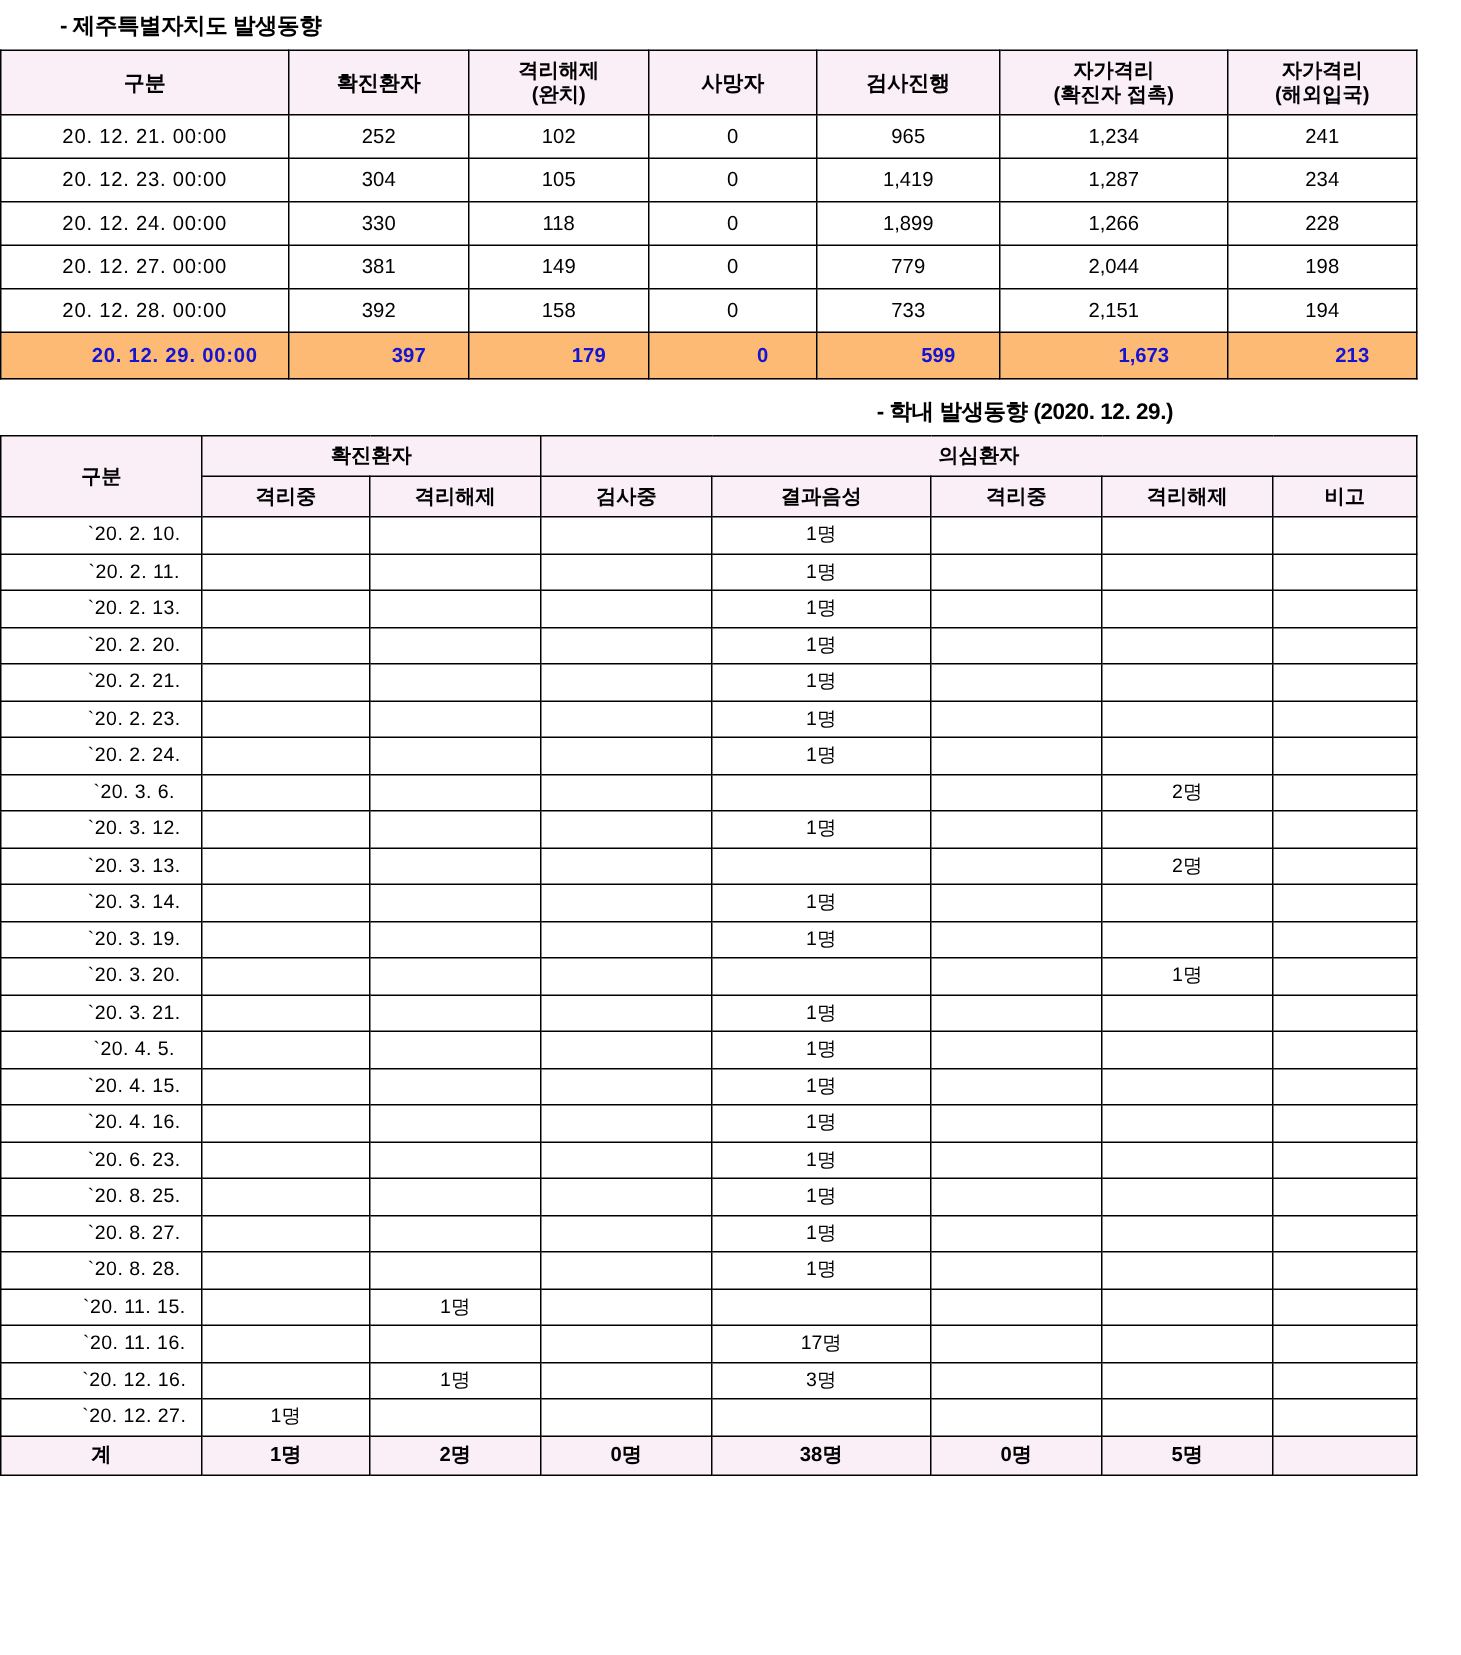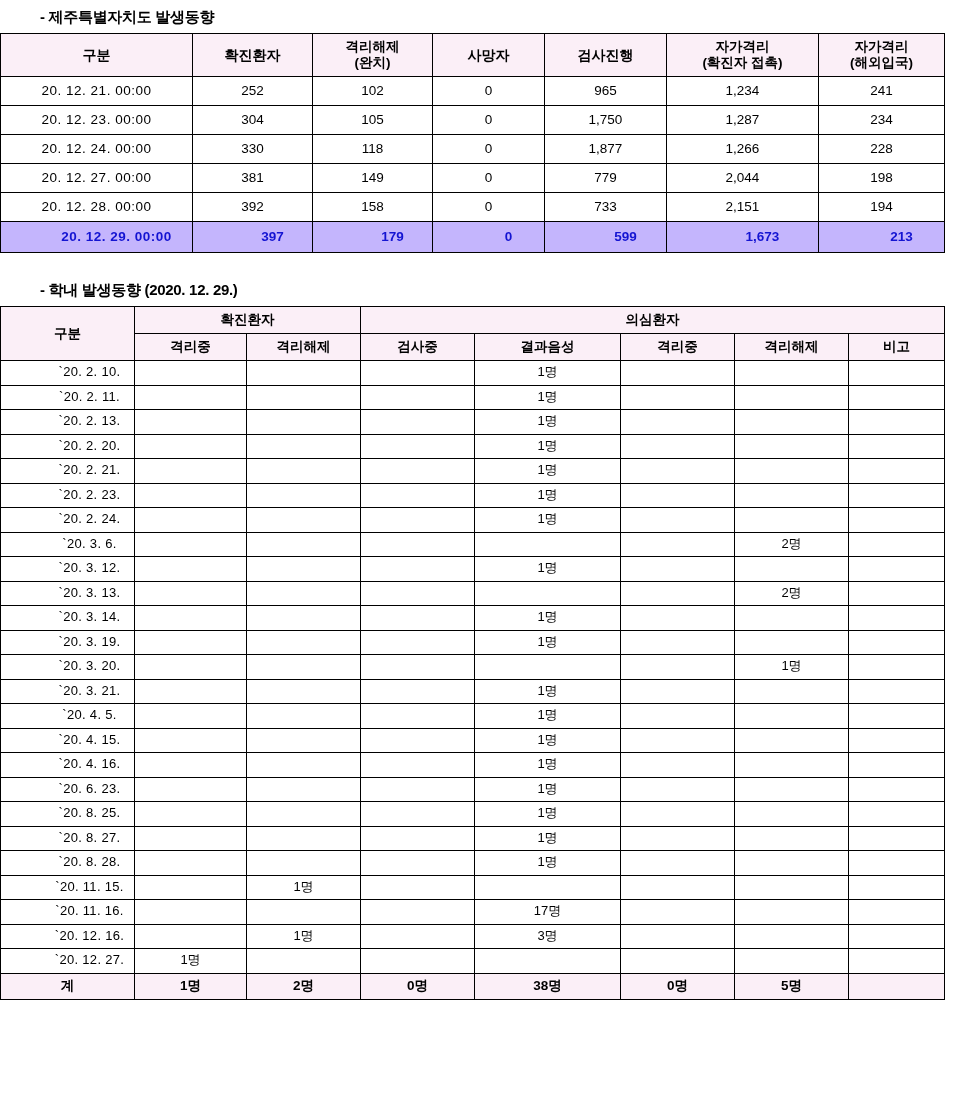--- a/index.html
+++ b/index.html
@@ -52,21 +52,21 @@
     font-size: 14px;
   }
   #t1 td {
     height: 28px;
     font-size: 13.5px;
   }
   #t1 .datecell {
     letter-spacing: 0.5px;
   }
   #t1 tr.highlight td {
-    background: #c4b5fd;
+    background: #fdba74;
     color: #1414d2;
     font-weight: bold;
     height: 30px;
     padding-left: 40px;
   }
   #t1 .hdr2 {
     font-size: 13.5px;
     line-height: 1.18;
   }
 
@@ -89,21 +89,22 @@
     letter-spacing: 0.3px;
     padding-left: 44px;
   }
   #t2 tr.total td {
     background: #fbeff7;
     font-weight: bold;
     height: 25px;
     font-size: 13.5px;
   }
   .sec2 {
-    margin-top: 20px;
+    margin-top: 4px;
+    text-align: right;
   }
 </style>
 </head>
 <body>
 
 <div class="page">
 
   <div class="section-title">- 제주특별자치도 발생동향</div>
 
   <table id="t1">
@@ -144,30 +145,30 @@
         <td>0</td>
         <td>965</td>
         <td>1,234</td>
         <td>241</td>
       </tr>
       <tr>
         <td class="datecell">20. 12. 23. 00:00</td>
         <td>304</td>
         <td>105</td>
         <td>0</td>
-        <td>1,750</td>
+        <td>1,419</td>
         <td>1,287</td>
         <td>234</td>
       </tr>
       <tr>
         <td class="datecell">20. 12. 24. 00:00</td>
         <td>330</td>
         <td>118</td>
         <td>0</td>
-        <td>1,877</td>
+        <td>1,899</td>
         <td>1,266</td>
         <td>228</td>
       </tr>
       <tr>
         <td class="datecell">20. 12. 27. 00:00</td>
         <td>381</td>
         <td>149</td>
         <td>0</td>
         <td>779</td>
         <td>2,044</td>

